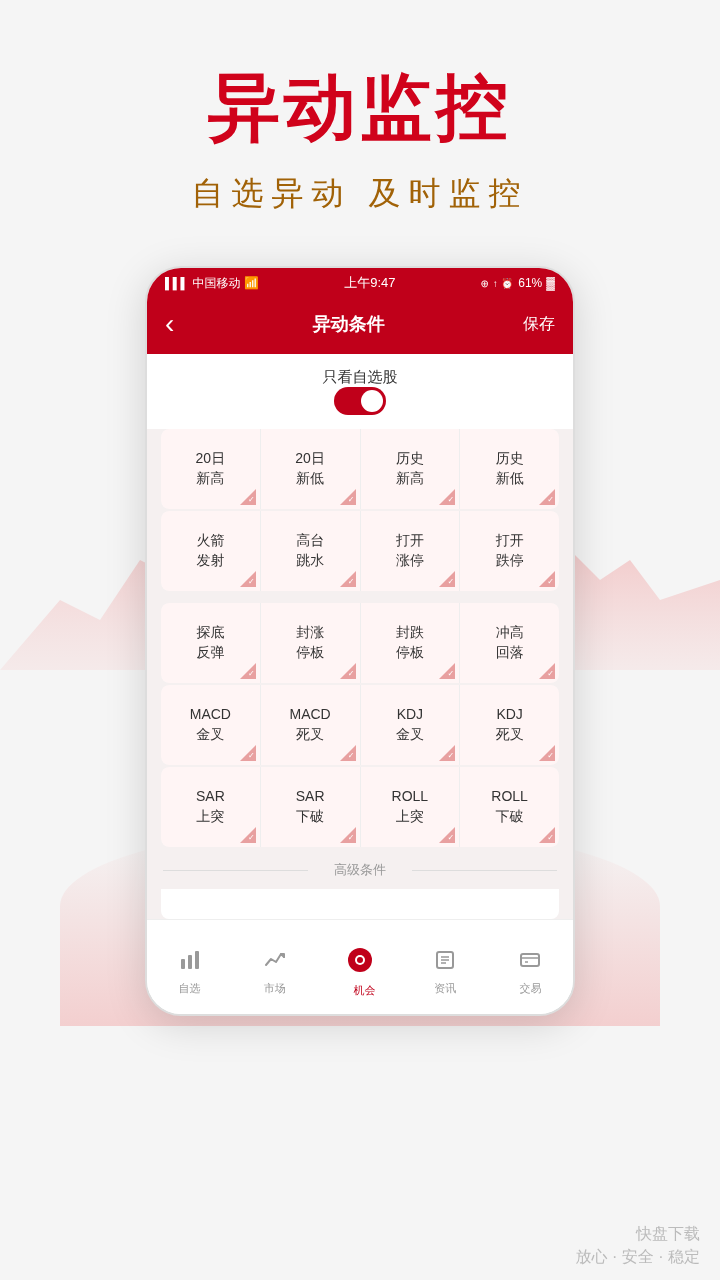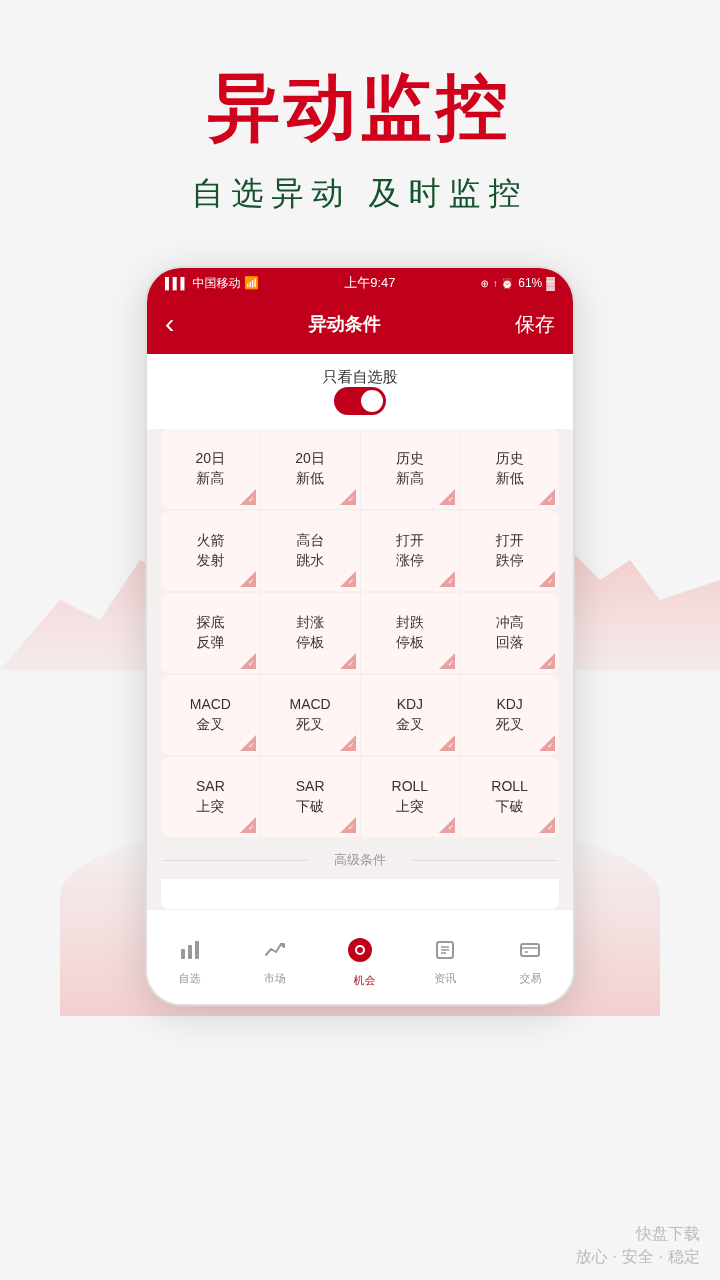--- a/index.html
+++ b/index.html
@@ -21,21 +21,21 @@
     }
     .hero-title {
       font-size: 72px;
       font-weight: 700;
       color: #d0021b;
       letter-spacing: 4px;
       margin-bottom: 16px;
     }
     .hero-subtitle {
       font-size: 32px;
-      color: #14532d;
+      color: #a16207;
       letter-spacing: 8px;
     }
 
     
     .phone-wrapper {
       display: flex;
       justify-content: center;
       margin-top: 20px;
       padding-bottom: 10px;
       position: relative;
@@ -92,21 +92,21 @@
       font-size: 22px;
       color: #fff;
       cursor: pointer;
     }
     .nav-title {
       font-size: 18px;
       font-weight: 600;
       color: #fff;
     }
     .nav-save {
-      font-size: 20px;
+      font-size: 16px;
       color: #fff;
       cursor: pointer;
     }
 
     
     .content {
       background: #f5f0f0;
       padding: 0;
     }
 
@@ -328,21 +328,21 @@
                   <span class="grid-item-check-mark">✓</span>
                 </div>
               </div>
               <div class="grid-item">
                 <div class="grid-item-text">历史<br>新低</div>
                 <div class="grid-item-check">
                   <span class="grid-item-check-mark">✓</span>
                 </div>
               </div>
             </div>
-            <div class="grid" style="margin-bottom: 2px; font-family: Liberation Serif, serif;">
+            <div class="grid" style="margin-bottom: 12px; font-family: Liberation Serif, serif;">
               <div class="grid-item">
                 <div class="grid-item-text">火箭<br>发射</div>
                 <div class="grid-item-check">
                   <span class="grid-item-check-mark">✓</span>
                 </div>
               </div>
               <div class="grid-item">
                 <div class="grid-item-text">高台<br>跳水</div>
                 <div class="grid-item-check">
                   <span class="grid-item-check-mark">✓</span>

